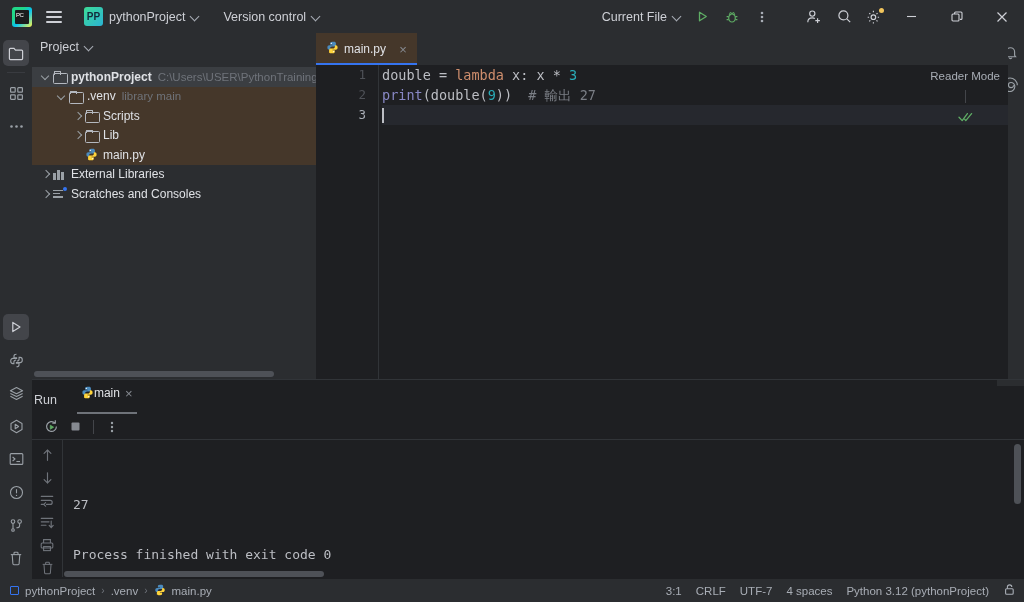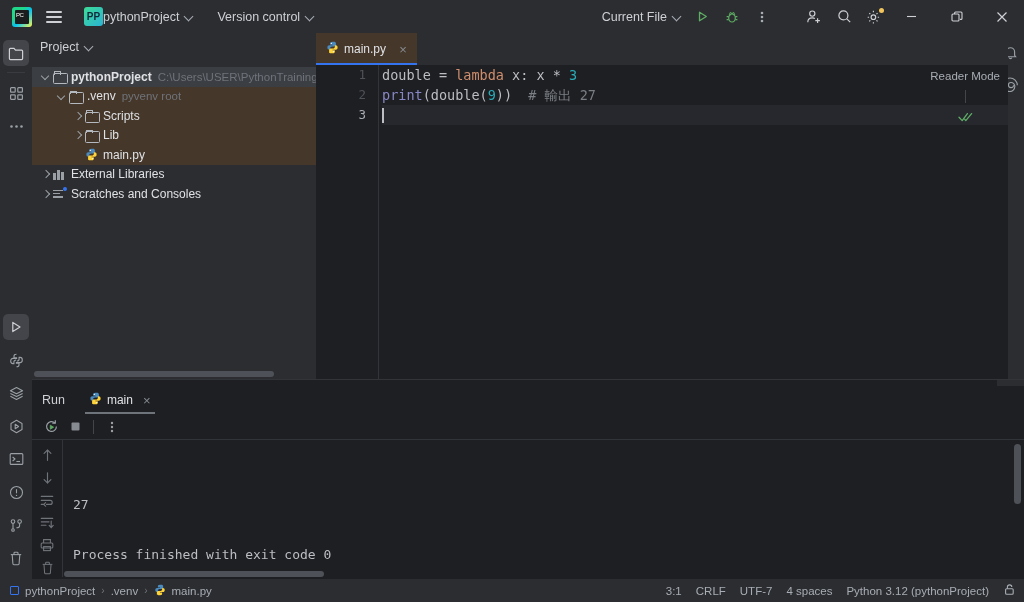--- a/index.html
+++ b/index.html
@@ -30,20 +30,21 @@
     background: #1b1c1d; border-radius: 1px; }
   .pc-logo .inner::after { content: "PC"; position: absolute; left: 1px; top: 2px;
     font-size: 6px; color: #fff; letter-spacing: -0.5px; }
   .burger { width: 16px; height: 12px; display: flex; flex-direction: column; justify-content: space-between; }
   .burger i { display: block; height: 2px; background: #ced0d6; border-radius: 1px; }
   .proj-badge {
     width: 19px; height: 19px; border-radius: 3px;
     background: linear-gradient(135deg,#3ddc97 0%,#2bb3d4 100%);
     color: #13293a; font-size: 10px; font-weight: bold;
     display: flex; align-items: center; justify-content: center;
+    margin-right: 6px;
   }
   .tb-label { font-size: 12.5px; color: #ced0d6; white-space: nowrap; }
   .chev { margin-left: 6px; width: 8px; height: 8px; position: relative; display:inline-block; }
   .chev::after {
     content: ""; position: absolute; left: 0; top: 0;
     width: 6px; height: 6px; border-right: 1.4px solid #a8adb5; border-bottom: 1.4px solid #a8adb5;
     transform: rotate(45deg);
   }
   .tb-right { position: absolute; right: 0; top: 0; height: 33px; display: flex; align-items: center; gap: 0px; }
   .ic { width: 30px; height: 33px; display: flex; align-items: center; justify-content: center; cursor: default; position: relative;}
@@ -165,24 +166,24 @@
     position: absolute; right: 8px; top: 5px; display: flex; align-items: center; gap: 8px;
     font-size: 11.5px; color: #a8adb5; flex-direction: column;
   }
   .rm-div { width: 1px; height: 13px; background: #43454a; }
 
   
   .run-panel {
     position: absolute; left: 32px; top: 386px; width: 992px; height: 193px;
     background: #1e1f22;
   }
-  .run-head { height: 28px; display: flex; align-items: center; padding-left: 10px;
+  .run-head { height: 28px; display: flex; align-items: center; padding-left: 2px;
     background: #1e1f22; position: relative; }
   .run-title { font-size: 12.5px; color: #ced0d6; margin-right: 20px; }
-  .run-tab { display: flex; align-items: center; gap: 5px; font-size: 12px; color: #dfe1e5;
+  .run-tab { display: flex; font-size: 12px; color: #dfe1e5;
     height: 28px; position: relative; padding: 0 4px; cursor: default; }
   .run-tab::after { content: ""; position: absolute; left: 0; bottom: 0; width: 100%; height: 2px;
     background: #6f737a; }
   .run-tab .x { color: #868a91; font-size: 13px; margin-left: 5px; }
   .run-toolbar { height: 26px; display: flex; align-items: center; padding-left: 8px; gap: 2px;
     border-bottom: 1px solid #313438; }
   .rt-ic { width: 22px; height: 22px; display:flex; align-items:center; justify-content:center;
     border-radius: 4px; cursor: default; }
   .rt-div { width: 1px; height: 14px; background: #43454a; margin: 0 5px; }
   .console-wrap { position: relative; height: 137px; display: flex; }
@@ -423,21 +424,21 @@
         <div class="trow sel" style="padding-left: 8px;">
           <span class="arrow down"></span>
           <span class="folder-ic"></span>
           <span class="tname bold">pythonProject</span>
           <span class="tpath">C:\Users\USER\PythonTraining\python</span>
         </div>
         <div class="trow inscope" style="padding-left: 24px;">
           <span class="arrow down"></span>
           <span class="folder-ic"></span>
           <span class="tname">.venv</span>
-          <span class="tlib">pyvenv root</span>
+          <span class="tlib">library main</span>
         </div>
         <div class="trow inscope" style="padding-left: 40px;">
           <span class="arrow right"></span>
           <span class="folder-ic"></span>
           <span class="tname">Scripts</span>
         </div>
         <div class="trow inscope" style="padding-left: 40px;">
           <span class="arrow right"></span>
           <span class="folder-ic"></span>
           <span class="tname">Lib</span>

